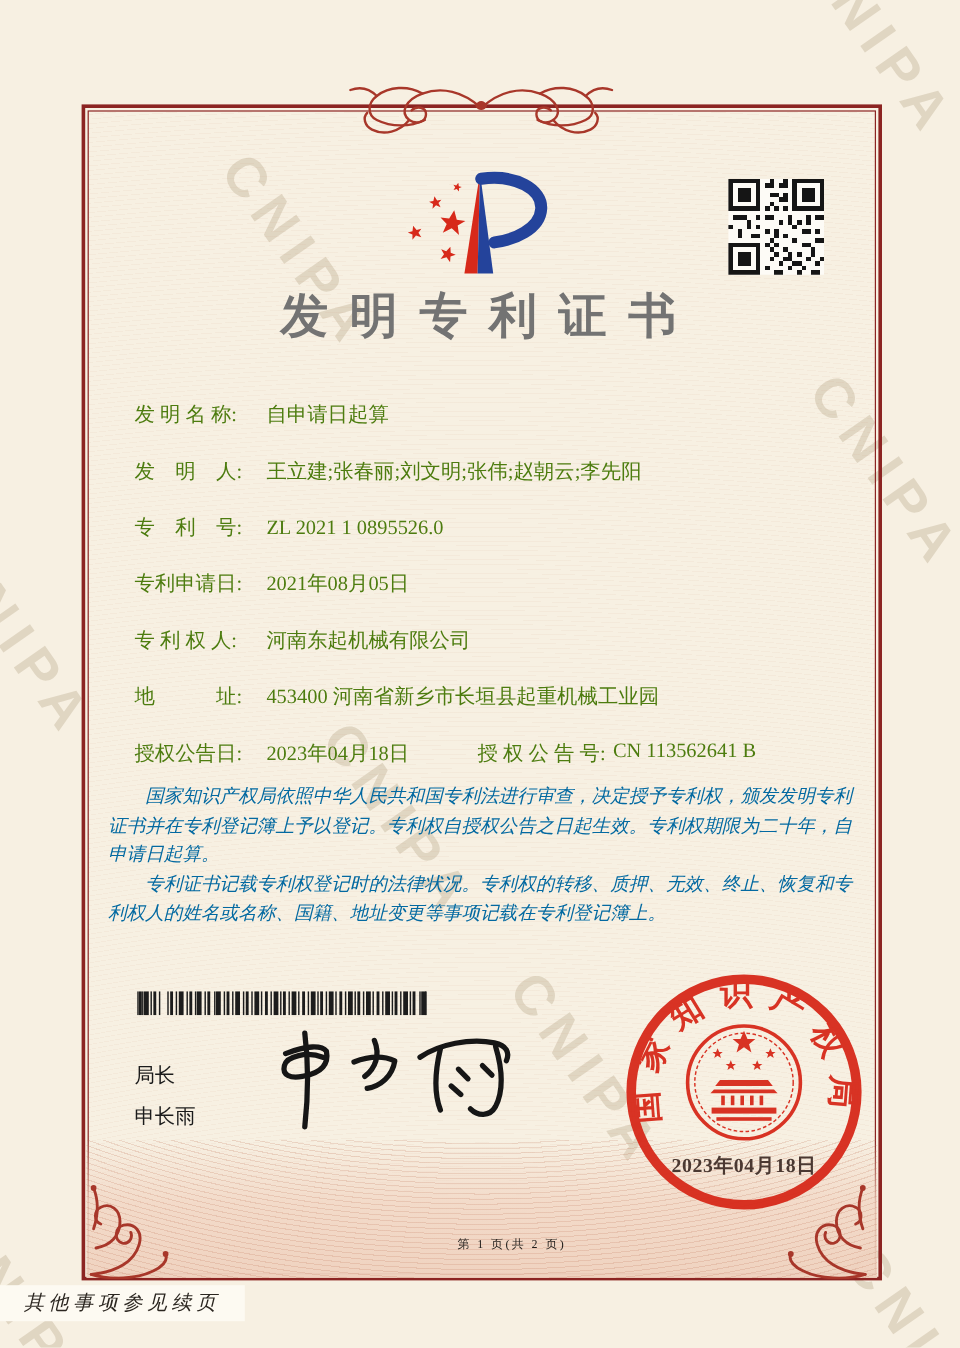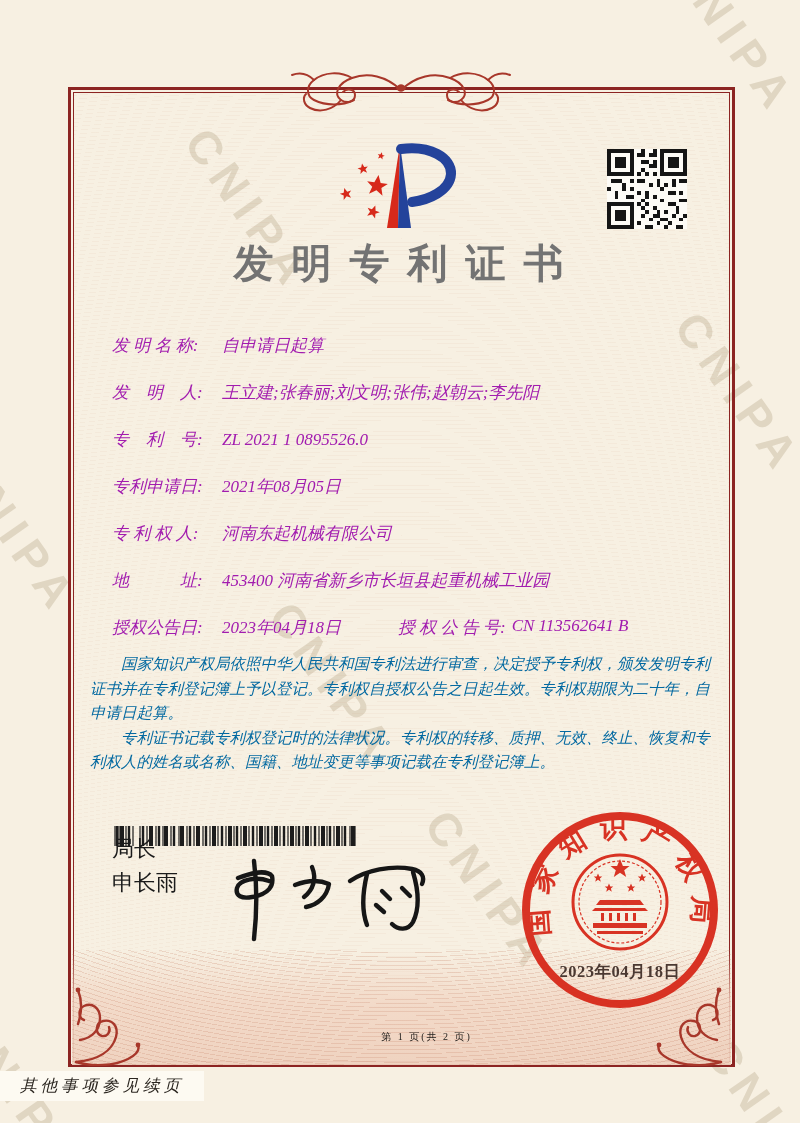--- a/index.html
+++ b/index.html
@@ -22,32 +22,32 @@
 
   .orn{position:absolute;z-index:2;}
 
   
   .cert-no{position:absolute;left:112px;top:141px;z-index:2;font-size:17px;letter-spacing:1.5px;color:#1c1c1c;}
   .logo{position:absolute;left:332px;top:136px;z-index:2;}
   .qr{position:absolute;left:607px;top:149px;z-index:2;}
   .title{position:absolute;left:68px;top:236px;width:661px;z-index:2;margin:0;text-align:center;
       font-size:40px;font-weight:bold;letter-spacing:18px;text-indent:18px;color:#737373;}
 
-  .fields{position:absolute;left:112px;top:322px;width:606px;z-index:2;font-size:17px;color:#a21caf;font-style:italic;}
+  .fields{position:absolute;left:112px;top:322px;width:606px;z-index:2;font-size:17px;color:#4d7c0f;}
   .row{position:relative;height:47px;display:flex;align-items:center;}
   .flabel{display:inline-block;min-width:104px;}
   .fvalue{margin-left:6px;}
   .pair2{position:absolute;left:286px;display:flex;align-items:flex-start;}
 
   .paras{position:absolute;left:90px;top:652px;width:624px;z-index:2;font-size:15.5px;line-height:24.5px;
       color:#0369a1;font-style:italic;}
   .paras p{margin:0;text-indent:2em;}
 
   .barcode{position:absolute;left:113px;top:826px;z-index:2;}
-  .officer{position:absolute;left:112px;top:832px;z-index:2;font-size:22px;color:#1b1b1b;line-height:34px;}
+  .officer{position:absolute;left:112px;top:880px;z-index:2;font-size:17px;color:#1b1b1b;line-height:34px;}
   .signature{position:absolute;left:216px;top:850px;z-index:2;}
   .seal{position:absolute;left:514px;top:804px;z-index:3;opacity:0.95;}
 
   .page-indicator{position:absolute;left:68px;top:1030px;width:661px;z-index:2;text-align:center;
       font-size:10px;letter-spacing:2px;color:#201d1a;padding-left:28px;}
   .continuation{position:absolute;left:0;top:1071px;width:800px;z-index:2;text-align:left;}
   .continuation span{display:inline-block;background:#fdfaf2;padding:4px 20px;font-size:16.5px;
       letter-spacing:4px;color:#2b2620;font-style:italic;}
 </style>
 </head>

